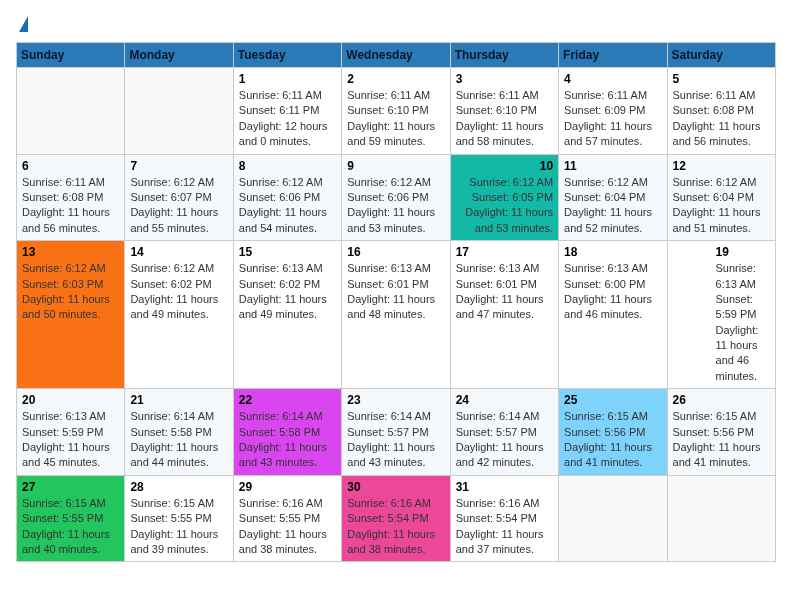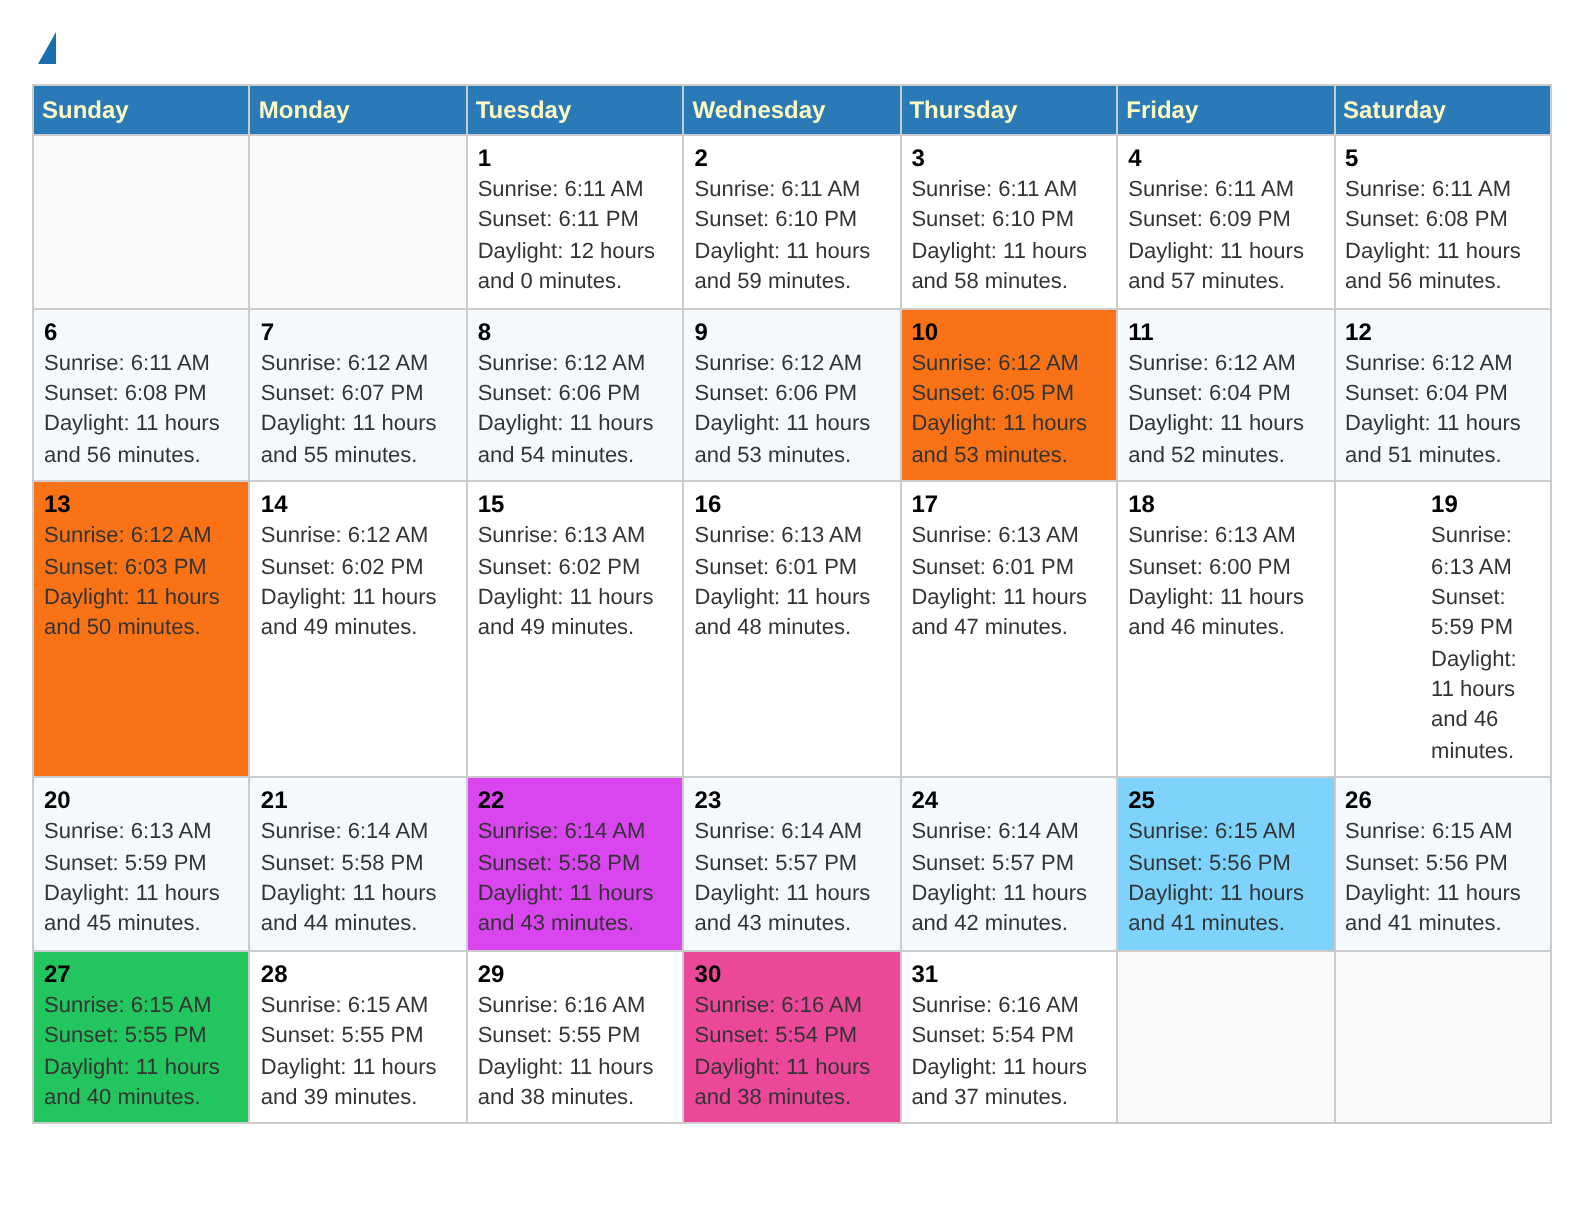--- a/index.html
+++ b/index.html
@@ -37,21 +37,21 @@
       font-size: 15px;
       color: #555;
     }
     .calendar {
       width: 100%;
       border-collapse: collapse;
       font-size: 11px;
     }
     .calendar th {
       background: #2a7ab8;
-      color: #fef9c3;
+      color: #0f172a;
       padding: 5px 4px;
       text-align: left;
       font-size: 12px;
       font-weight: bold;
       border: 1px solid #ccc;
     }
     .calendar td {
       border: 1px solid #ccc;
       vertical-align: top;
       padding: 4px 5px;
@@ -141,21 +141,21 @@
         <span class="day-info">Sunrise: 6:12 AM<br>Sunset: 6:07 PM<br>Daylight: 11 hours and 55 minutes.</span>
       </td>
         <td style="background: rgb(245, 249, 252);">
         <span class="day-num">8</span>
         <span class="day-info">Sunrise: 6:12 AM<br>Sunset: 6:06 PM<br>Daylight: 11 hours and 54 minutes.</span>
       </td>
         <td style="background: rgb(245, 249, 252);">
         <span class="day-num">9</span>
         <span class="day-info">Sunrise: 6:12 AM<br>Sunset: 6:06 PM<br>Daylight: 11 hours and 53 minutes.</span>
       </td>
-        <td style="background: #f97316;">
+        <td style="background: #14b8a6; text-align: right;">
         <span class="day-num">10</span>
         <span class="day-info">Sunrise: 6:12 AM<br>Sunset: 6:05 PM<br>Daylight: 11 hours and 53 minutes.</span>
       </td>
         <td style="background: rgb(245, 249, 252);">
         <span class="day-num">11</span>
         <span class="day-info">Sunrise: 6:12 AM<br>Sunset: 6:04 PM<br>Daylight: 11 hours and 52 minutes.</span>
       </td>
         <td style="background: rgb(245, 249, 252);">
         <span class="day-num">12</span>
         <span class="day-info">Sunrise: 6:12 AM<br>Sunset: 6:04 PM<br>Daylight: 11 hours and 51 minutes.</span>

